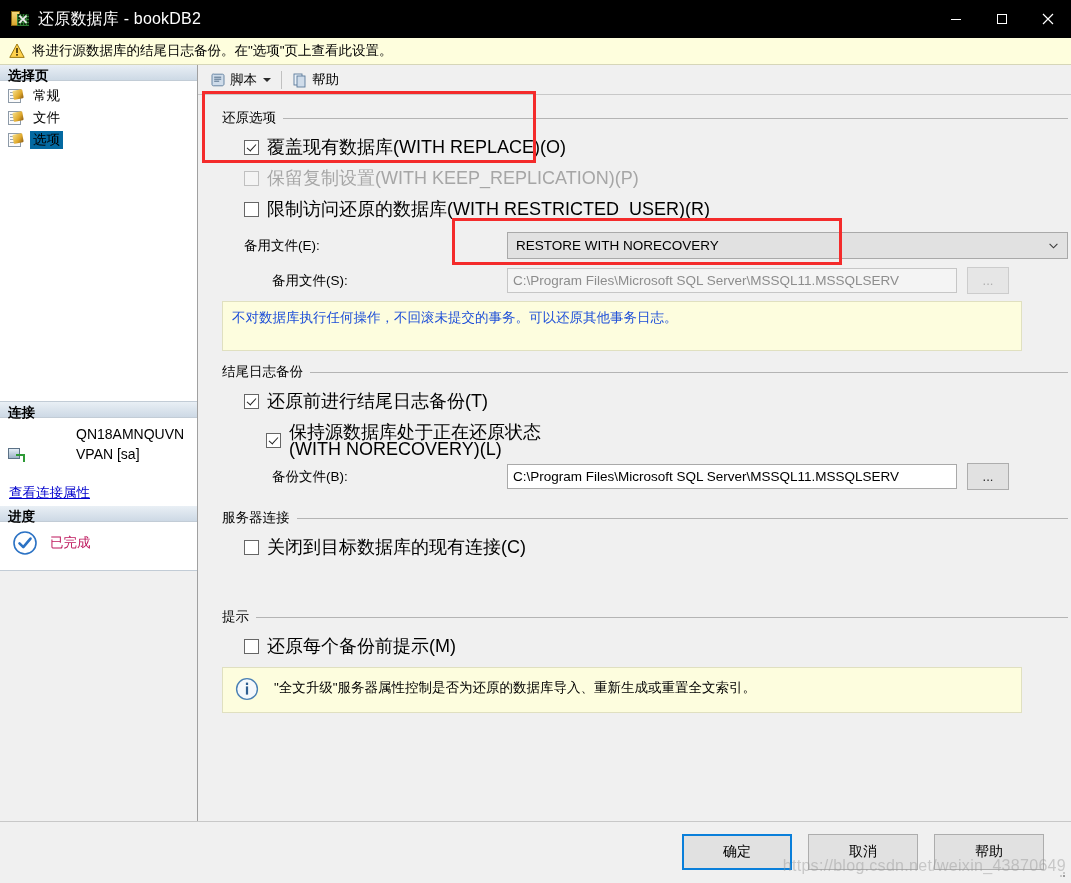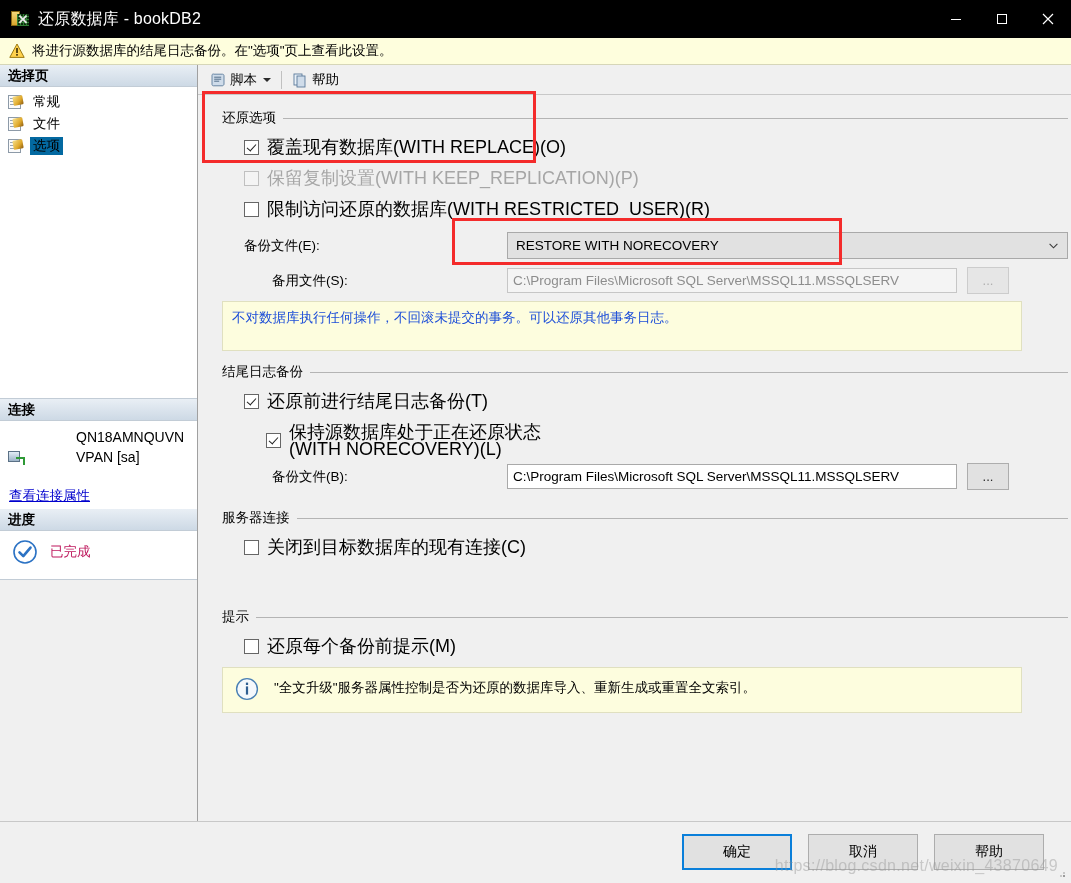--- a/index.html
+++ b/index.html
@@ -127,21 +127,21 @@
     box-sizing: border-box;
   }
   .pane-header {
     background: linear-gradient(180deg,#e9eff5 0%, #cdd9e5 100%);
     font-weight: bold;
     font-size: 13.5px;
     color: #000;
     padding: 3px 0 3px 8px;
     border-bottom: 1px solid #c2ccd6;
     box-sizing: border-box;
-    height: 22px;
+    height: 16px;
     line-height: 16px;
   }
   .page-list {
     padding-top: 4px;
     flex: 0 0 auto;
   }
   .page-item {
     display: flex;
     align-items: center;
     height: 22px;
@@ -503,21 +503,21 @@
   .dlg-btn.default {
     border: 2px solid #0a7fda;
   }
   .grip {
     position: absolute;
     right: 4px; bottom: 3px;
     width: 10px; height: 10px;
   }
   .watermark {
     position: absolute;
-    right: 13px;
+    right: 5px;
     bottom: 8px;
     font-size: 16px;
     color: rgba(150,150,150,0.45);
     letter-spacing: 0.3px;
     white-space: nowrap;
     z-index: 30;
     pointer-events: none;
   }
 </style>
 </head>
@@ -665,21 +665,21 @@
               <span class="cb disabled"></span>
               <span class="cb-label disabled">保留复制设置(WITH KEEP_REPLICATION)(P)</span>
             </div>
 
             <div class="cb-row" style="margin-bottom:14px;">
               <span class="cb"></span>
               <span class="cb-label">限制访问还原的数据库(WITH RESTRICTED_USER)(R)</span>
             </div>
 
             <div class="field-row" style="margin-bottom:8px;">
-              <span class="field-label" style="width:263px;">备份文件(E):</span>
+              <span class="field-label" style="width:263px;">备用文件(E):</span>
               <div class="select-box" style="width:561px;">
                 <span>RESTORE WITH NORECOVERY</span>
                 <svg class="select-chevron" viewBox="0 0 9 6">
                   <path d="M0.6 0.8 L4.5 4.8 L8.4 0.8" stroke="#3a3a3a" stroke-width="1.1" fill="none"></path>
                 </svg>
               </div>
             </div>
 
             <div class="field-row" style="margin-bottom:7px;">
               <span class="field-label" style="width:263px;padding-left:28px;box-sizing:border-box;">备用文件(S):</span>

